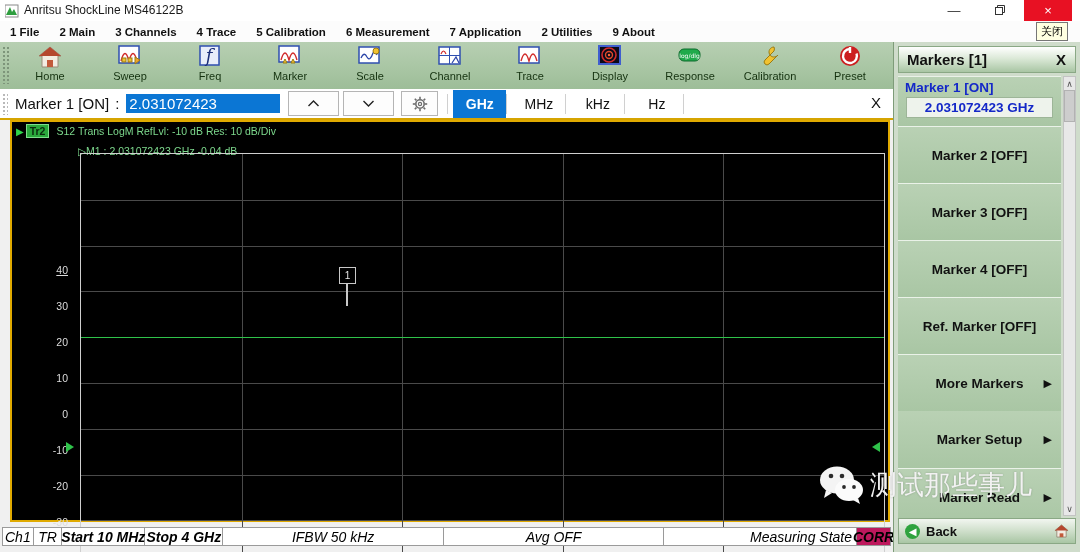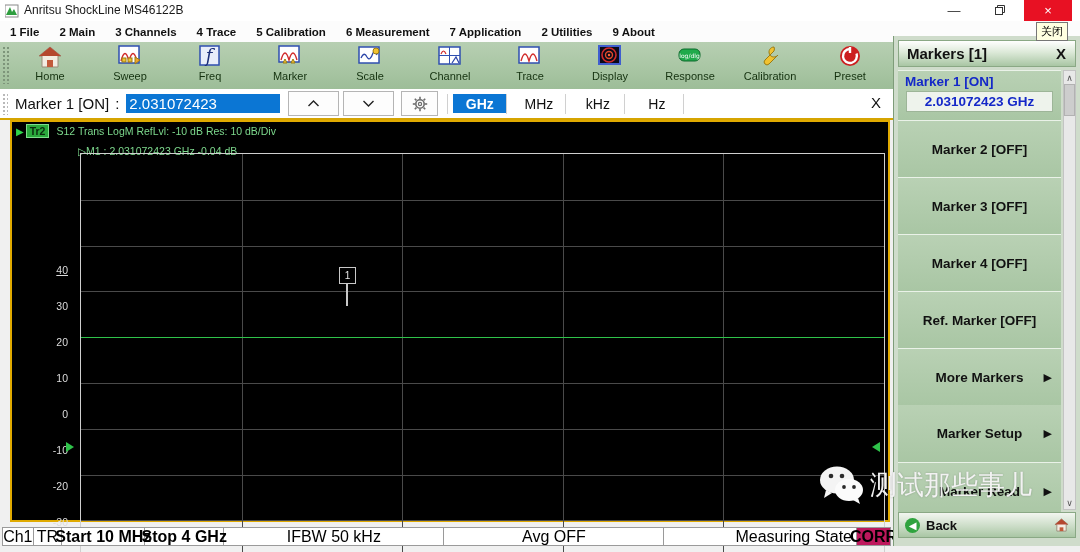--- a/index.html
+++ b/index.html
@@ -47,21 +47,21 @@
         background-size:4px 4px;}
   .entry-label{font-size:15px;color:#111;margin-left:7px;white-space:nowrap;}
   .entry-colon{font-size:15px;color:#111;margin-left:6px;}
   .entry-value{margin-left:7px;background:#0b76d4;color:#ffffff;font-size:15px;
                padding:1px 3px;min-width:148px;letter-spacing:0px;}
   .vsep{width:1px;height:20px;background:#d0d0d0;}
   .spin{width:49px;height:23px;border:1px solid #b5b5b5;background:#fdfdfd;
         display:flex;align-items:center;justify-content:center;margin-left:8px;}
   .gear{width:35px;height:23px;border:1px solid #b5b5b5;background:#fdfdfd;
         display:flex;align-items:center;justify-content:center;margin-left:7px;}
-  .unit{height:19px;min-width:53px;display:flex;align-items:center;justify-content:center;
+  .unit{height:28px;min-width:53px;display:flex;align-items:center;justify-content:center;
         font-size:14px;color:#111;margin-left:5px;}
   .unit.sel{background:#0b76d4;color:#fff;font-weight:bold;}
   .entry-x{position:absolute;right:12px;top:5px;font-size:15px;color:#111;}
 
   
   .graphwrap{position:absolute;left:10px;top:120px;width:880px;height:402px;
              background:#000;border:2px solid #e0aa00;box-sizing:border-box;}
   .tr-head{position:absolute;left:4px;top:2px;display:flex;align-items:center;}
   .tr-arrow{color:#2fd44a;font-size:10px;margin-right:2px;}
   .tr-badge{background:#2aa83c;color:#0a2a0d;font-weight:bold;font-size:10.5px;
@@ -79,26 +79,26 @@
   .mkstem{position:absolute;width:1.5px;background:#c8c8c8;}
   .tri-left{position:absolute;width:0;height:0;border-top:5px solid transparent;
             border-bottom:5px solid transparent;border-left:8px solid #2fc24a;}
   .tri-right{position:absolute;width:0;height:0;border-top:5px solid transparent;
              border-bottom:5px solid transparent;border-right:8px solid #2fc24a;}
 
   
   .statusbar{position:absolute;left:2px;top:527px;width:889px;height:19px;background:#fff;
              border:1px solid #9a9a9a;display:flex;align-items:stretch;box-sizing:border-box;}
   .st{display:flex;align-items:center;justify-content:center;border-right:1px solid #9a9a9a;
-      font-size:16px;color:#000;white-space:nowrap;}
+      font-size:14px;color:#000;white-space:nowrap;font-style:italic;}
   .st.b{font-weight:bold;}
   .st.corr{background:#be185d;font-weight:bold;border-right:none;color:#000;}
 
   
-  .rpanel{position:absolute;left:893px;top:36px;width:187px;height:510px;
+  .rpanel{position:absolute;left:893px;top:42px;width:187px;height:510px;
           background:#cfdccb;border-left:1px solid #7e9c79;}
   .rp-head{position:absolute;left:4px;top:4px;width:178px;height:27px;
            background:linear-gradient(180deg,#ffffff 0%,#dce9d8 45%,#a9c6a4 100%);
            border:1px solid #8aa885;display:flex;align-items:center;box-sizing:border-box;}
   .rp-title{font-size:15px;font-weight:bold;color:#111;margin-left:8px;}
   .rp-x{position:absolute;right:9px;top:4px;font-size:15px;font-weight:bold;color:#111;}
   .rp-body{position:absolute;left:4px;top:34px;width:178px;height:440px;}
   .scrollcol{position:absolute;right:0;top:0;width:13px;height:440px;background:#e8e8e8;
              border:1px solid #c3c3c3;box-sizing:border-box;}
   .sc-arrow{position:absolute;left:0;width:11px;height:13px;display:flex;align-items:center;

